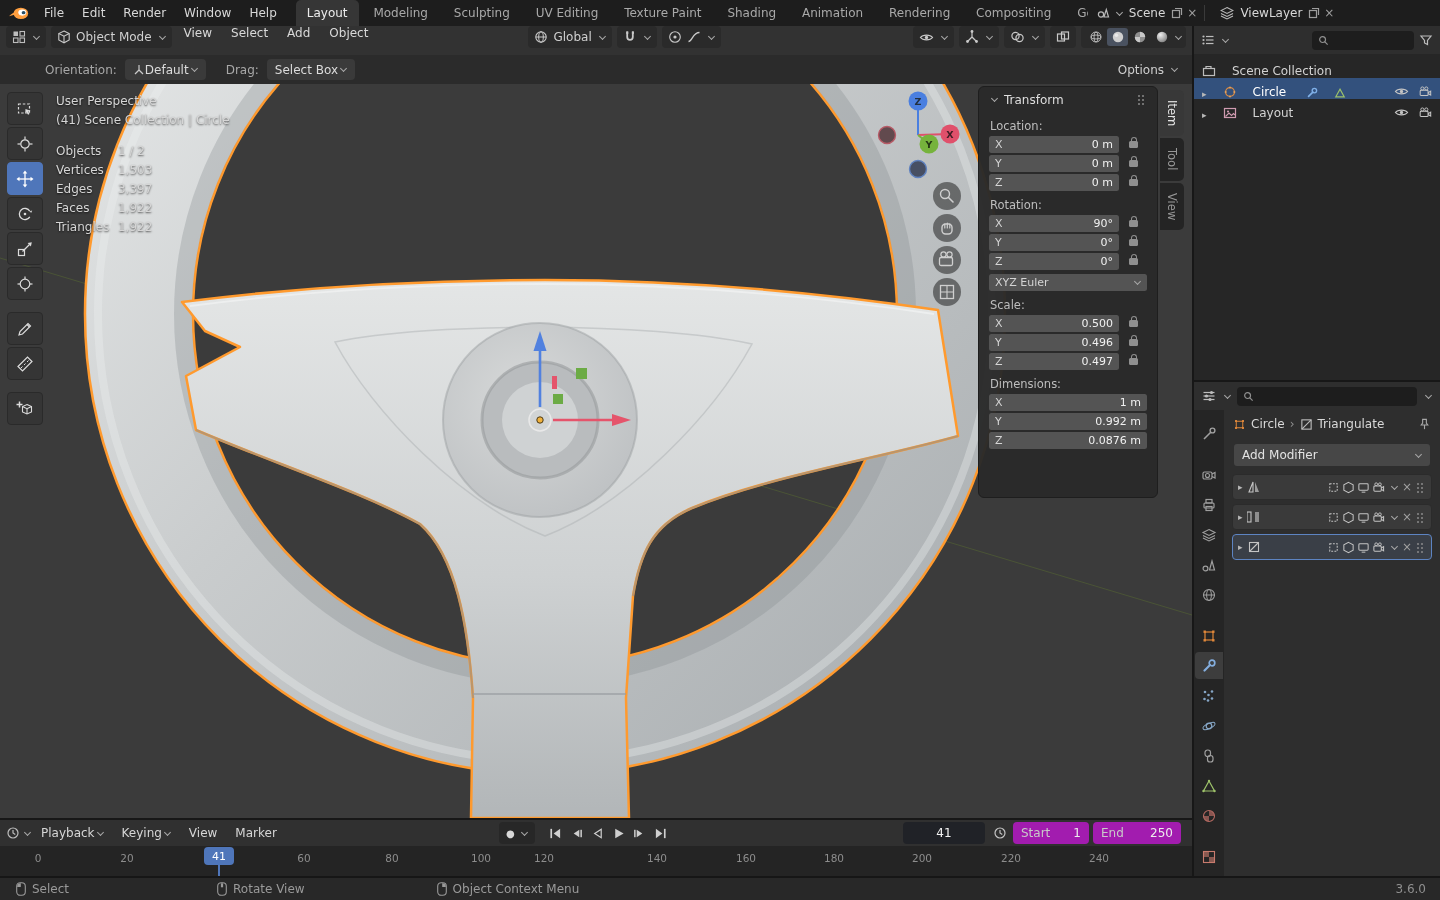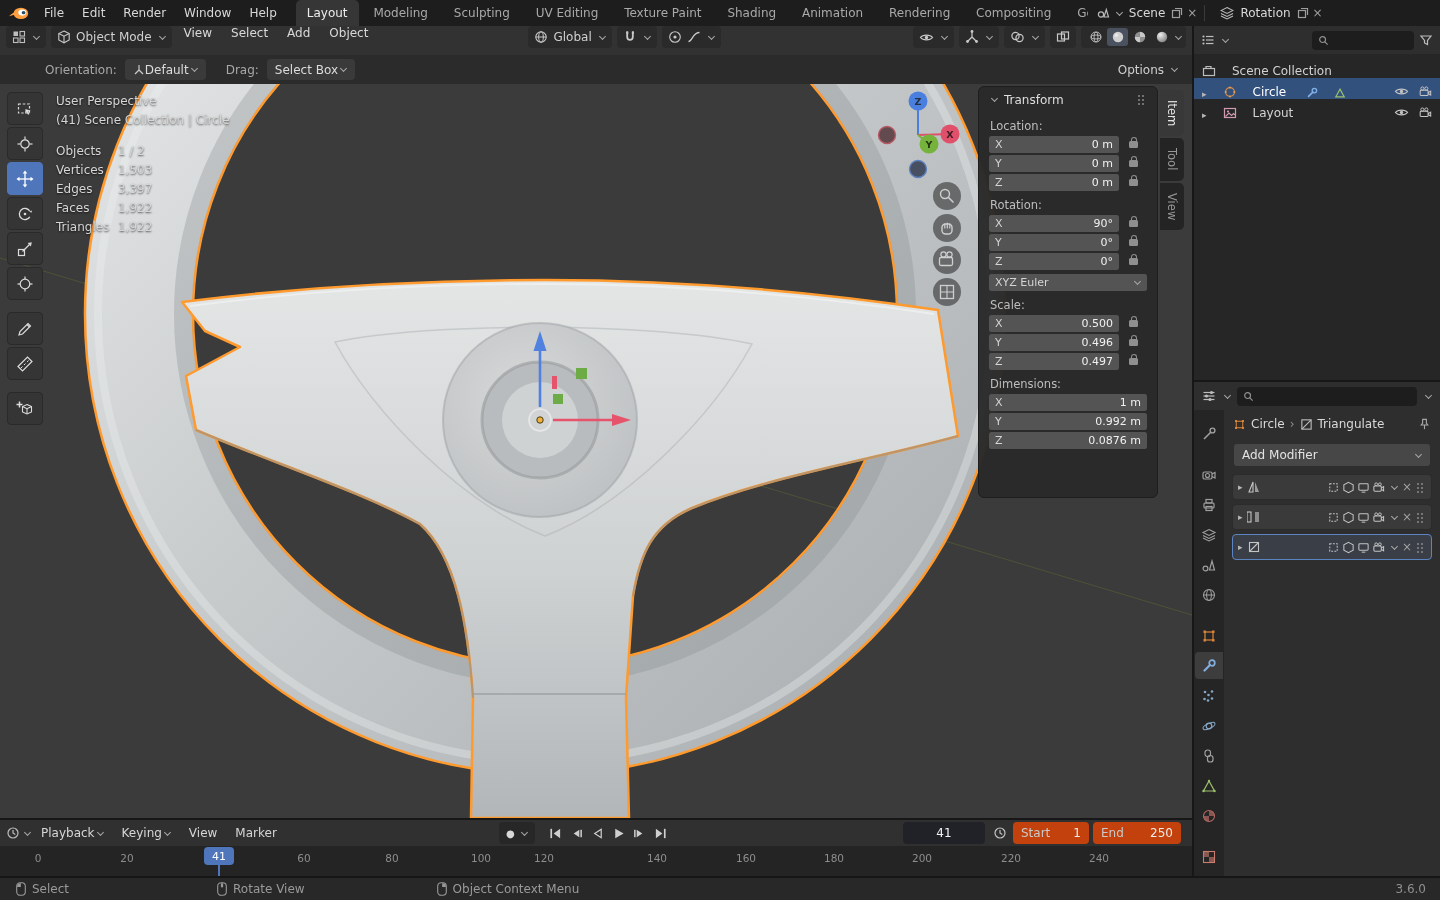--- a/index.html
+++ b/index.html
@@ -91,21 +91,21 @@
 .timeline{left:0;top:818px;width:1192px;height:58px;border-top:2px solid #171717}
 .tlhead{position:relative;height:26px;background:#303030}
 .tlhead>*{position:absolute;top:2px;height:22px}
 .tlmenus{left:6px;display:flex;align-items:center;gap:2px}
 .tlmenu{padding:0 8px;color:#d6d6d6;display:flex;align-items:center}
 .autokey{left:499px;display:flex;align-items:center;background:#272727;border-radius:4px;padding:0 7px;gap:4px}
 .transport{left:545px;display:flex;align-items:center;gap:1px}
 .tbtn{width:20px;height:20px;display:flex;align-items:center;justify-content:center;color:#cfcfcf;border-radius:3px}
 .framefield{left:903px;width:82px;background:#202227;border-radius:4px;display:flex;align-items:center;justify-content:center;color:#f2f2f2}
 .clockbtn{left:990px;width:20px;display:flex;align-items:center;justify-content:center;color:#c4c4c4}
-.sefield{display:flex;align-items:center;background:#c2410c;border-radius:4px;padding:0 8px;color:#c9c9c9}
+.sefield{display:flex;align-items:center;background:#a21caf;border-radius:4px;padding:0 8px;color:#c9c9c9}
 .sestart{left:1013px;width:76px}
 .seend{left:1093px;width:88px}
 .sefield .sev{margin-left:auto;color:#ededed}
 .tlruler{position:relative;height:30px;background:#242424;overflow:hidden}
 .tick{position:absolute;top:6px;width:40px;text-align:center;color:#8d8d8d;font-size:10.5px}
 .playhead{position:absolute;left:204px;top:1px;width:30px;height:18px;background:#4f76ba;border-radius:4px;color:#fff;font-size:11px;display:flex;align-items:center;justify-content:center;z-index:2}
 .phline{position:absolute;left:218px;top:19px;width:2px;height:11px;background:#4f76ba}
 
 .statusbar{left:0;top:876px;width:1440px;height:24px;background:#282828;border-top:2px solid #161616;display:flex;align-items:center;color:#9a9a9a}
 .sbitem{display:flex;align-items:center;gap:6px}
@@ -165,21 +165,21 @@
     </div>
     <div class="vsep"></div>
     <div class="scenegrp" style="display:flex;align-items:center;margin-right:8px">
       <span class="ico">
           <svg width="14" height="14" viewBox="0 0 14 14">
             <path d="M7,1.5 L13,4.5 L7,7.5 L1,4.5 Z" fill="none" stroke="#b9b9b9" stroke-width="1.1"></path>
             <path d="M1,7.5 L7,10.5 L13,7.5" fill="none" stroke="#b9b9b9" stroke-width="1.1"></path>
             <path d="M1,10 L7,13 L13,10" fill="none" stroke="#b9b9b9" stroke-width="1.1"></path>
           </svg>
         </span>
-      <span class="selval">Rotation</span>
+      <span class="selval">ViewLayer</span>
       <span class="ico">
           <svg width="12" height="12" viewBox="0 0 12 12">
             <rect x="1.5" y="3.5" width="7" height="7" fill="none" stroke="#9e9e9e" stroke-width="1.2"></rect>
             <path d="M4,1.5 H10.5 V8" fill="none" stroke="#9e9e9e" stroke-width="1.2"></path>
           </svg>
         </span>
       <span class="xglyph">×</span>
     </div>
   </header>
 

